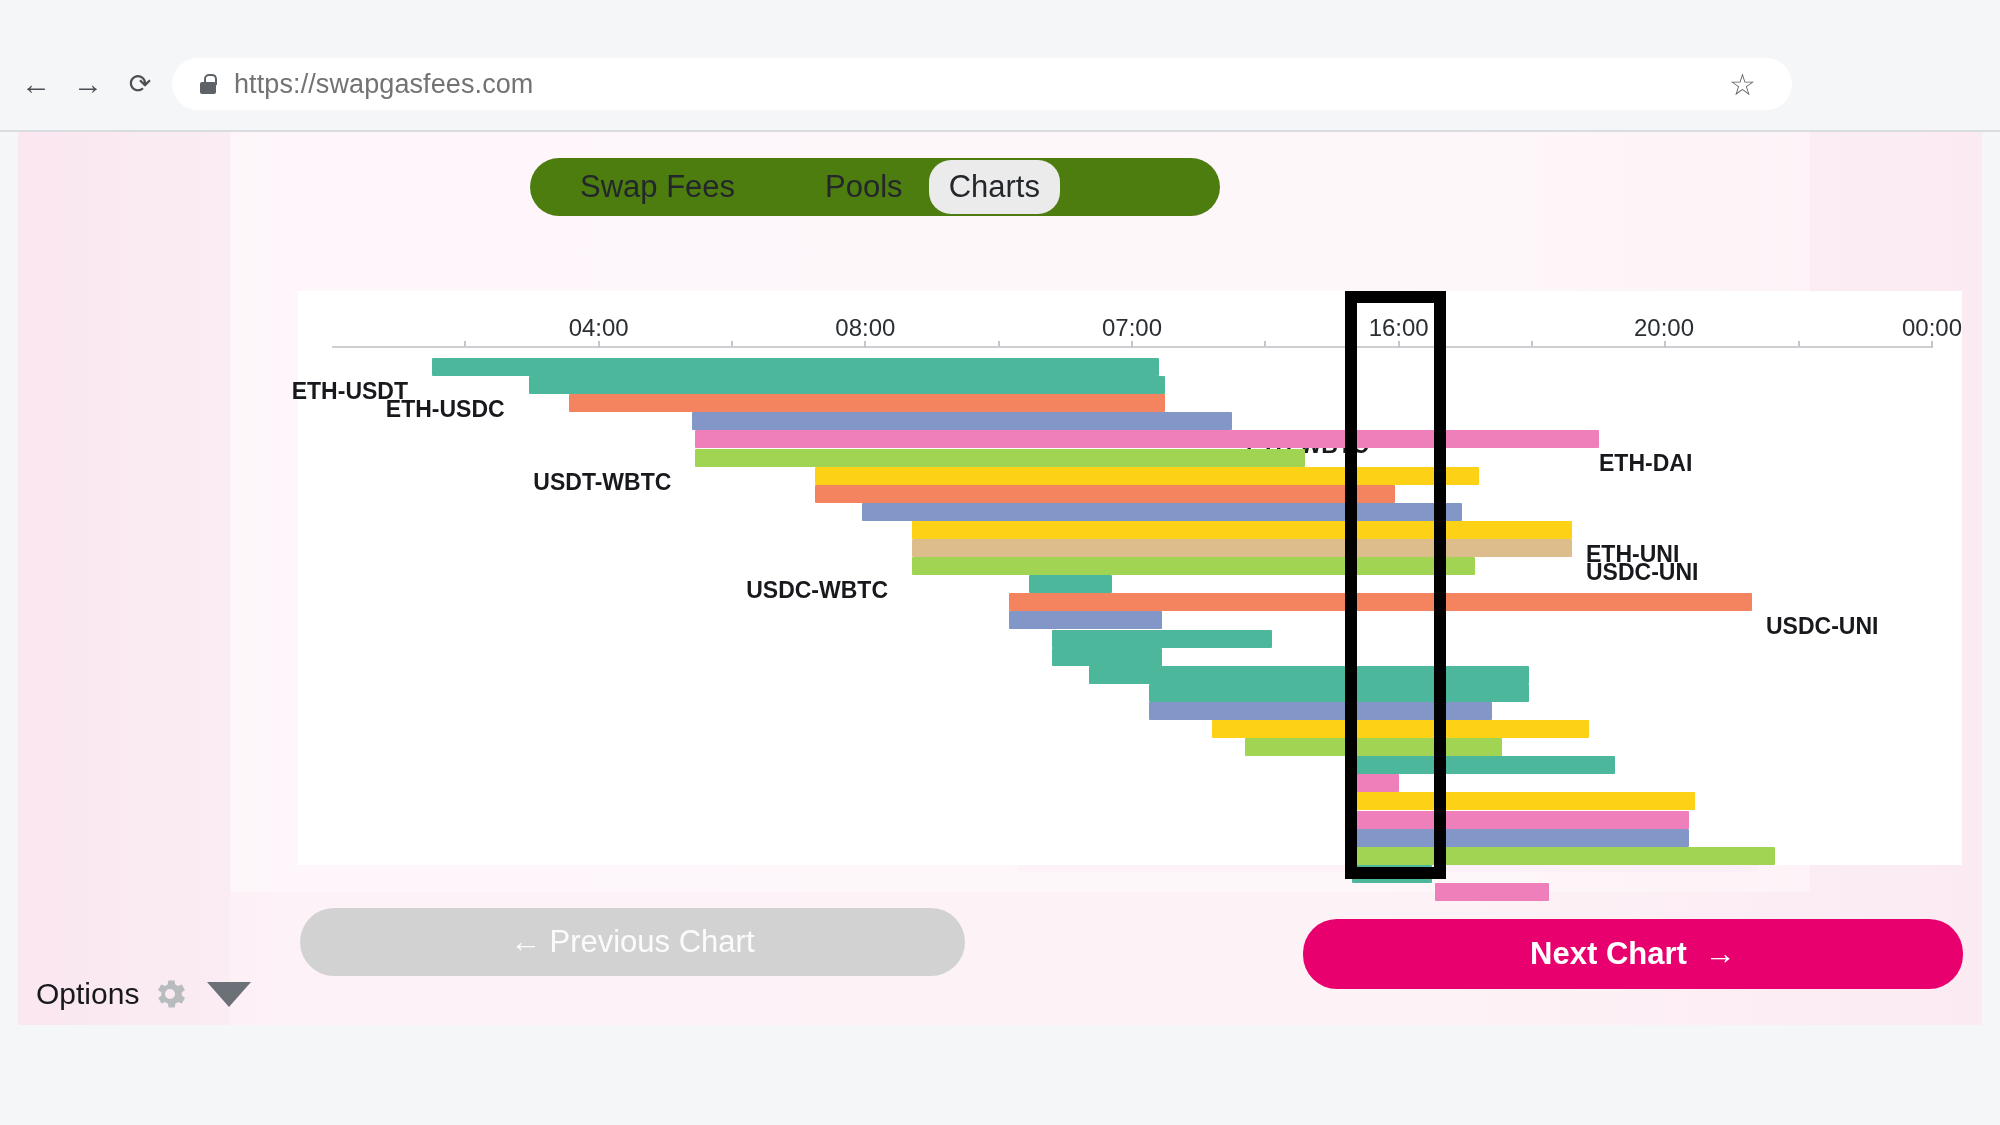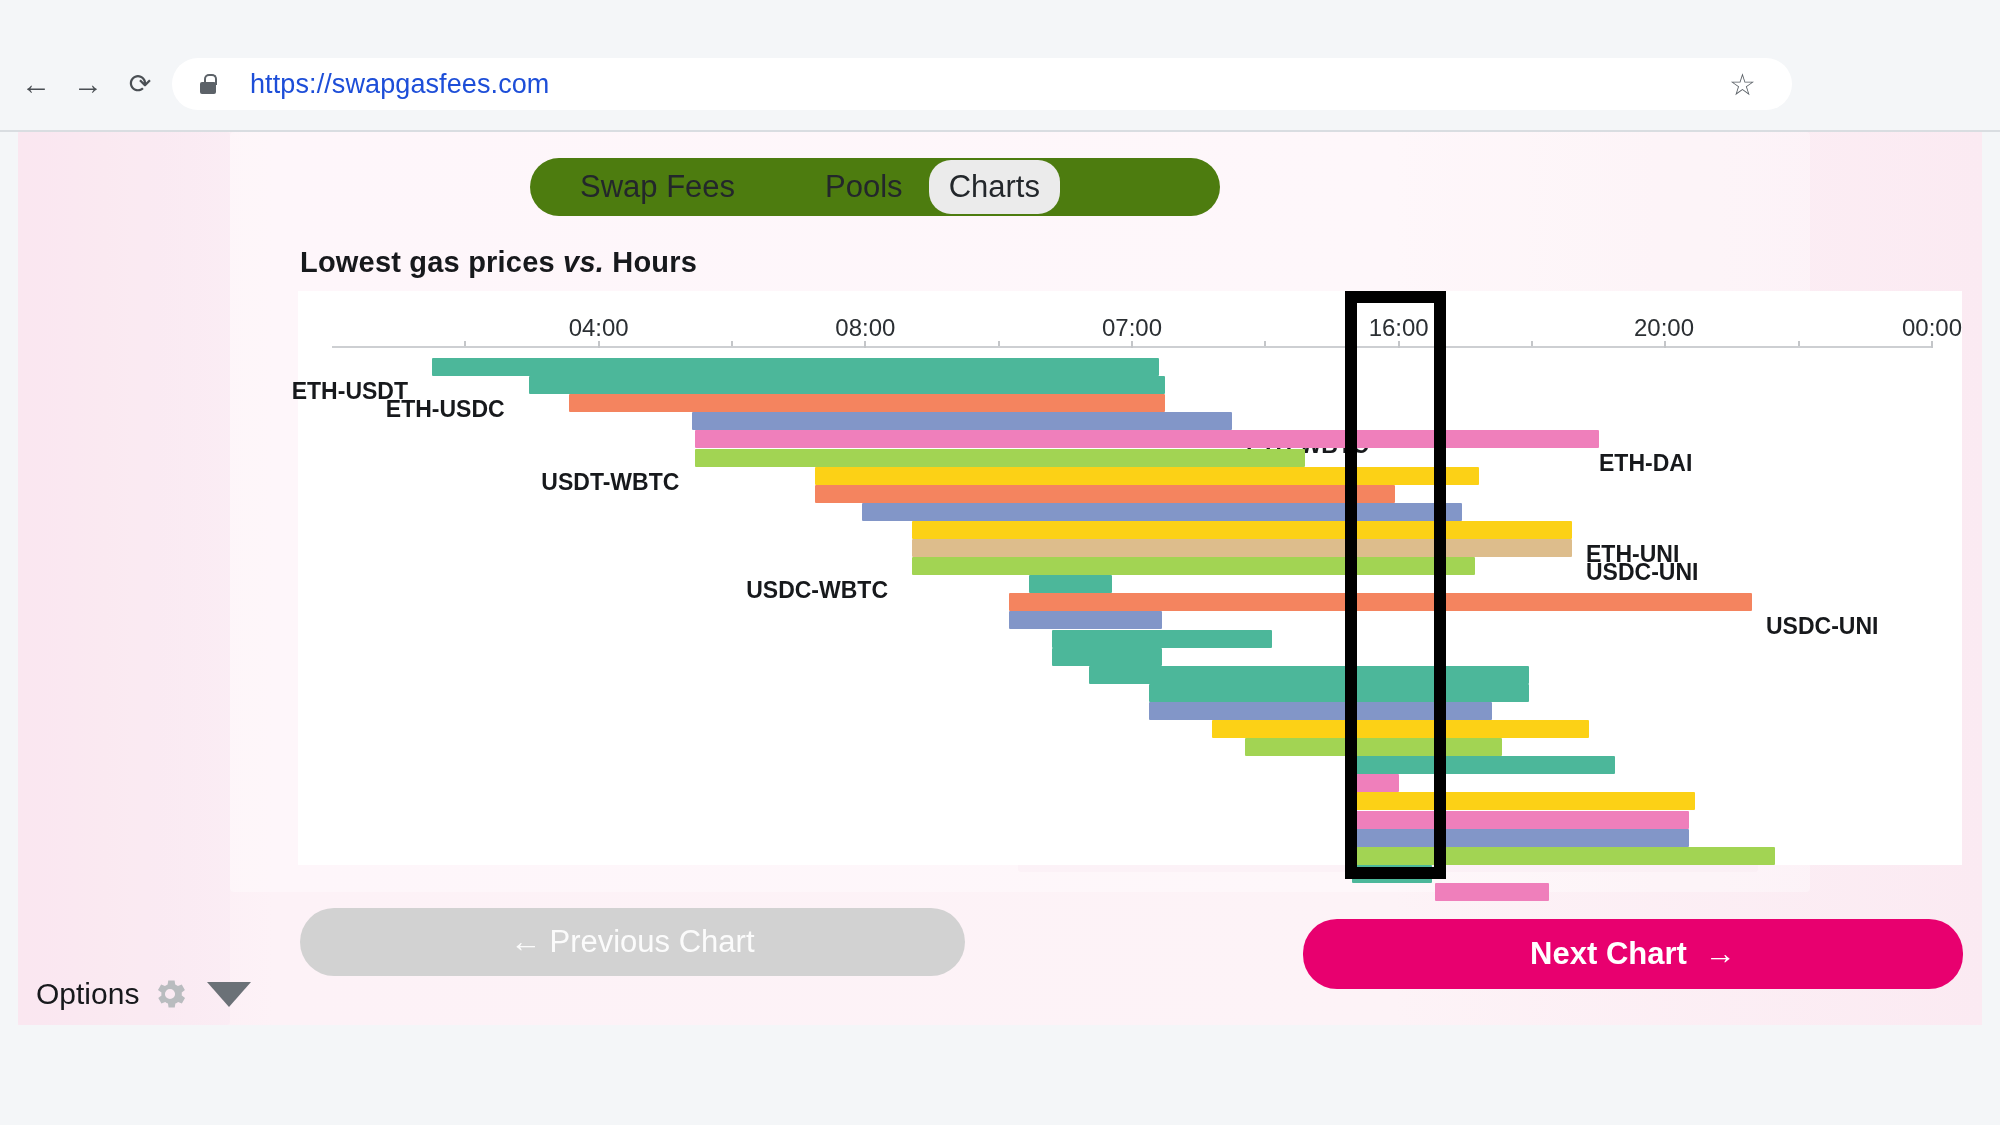--- a/index.html
+++ b/index.html
@@ -18,21 +18,21 @@
            justify-content:center;color:#4a4f54;font-size:30px;line-height:1;}
   .nav-back{left:14px;}
   .nav-fwd{left:66px;}
   .nav-reload{left:118px;font-size:27px;}
   .omnibox{position:absolute;left:172px;top:-4px;width:1620px;height:52px;border-radius:26px;
            background:#ffffff;display:flex;align-items:center;}
   .lock{margin-left:28px;width:16px;height:20px;position:relative;flex:none;}
   .lock .shackle{position:absolute;left:3.5px;top:0;width:9px;height:9px;border:2.4px solid #5c6268;
                  border-bottom:none;border-radius:5px 5px 0 0;}
   .lock .body{position:absolute;left:0;top:7.5px;width:16px;height:12px;background:#5c6268;border-radius:2px;}
-  .url{margin-left:34px;font-size:27px;color:#1d4ed8;letter-spacing:.1px;}
+  .url{margin-left:18px;font-size:27px;color:#737373;letter-spacing:.1px;}
   .star{position:absolute;right:36px;top:50%;transform:translateY(-50%);font-size:30px;color:#5c6268;}
   .chrome-sep{position:absolute;left:0;top:130px;width:2000px;height:2px;background:#d9dde1;}
 
   
   .page{position:absolute;left:18px;top:132px;width:1964px;height:893px;
         background:#fdf1f6;overflow:hidden;}
   .page-wash{position:absolute;left:0;top:0;width:100%;height:100%;
         background:
           linear-gradient(90deg,#fbe9f1 0%,#fdf2f7 13%,#fdf3f7 70%,#fbeaf2 100%);
   }
@@ -119,25 +119,20 @@
   <div class="strip-l"></div>
   <div class="strip-r"></div>
   <div class="strip-b"></div>
 
   <div class="tabbar">
     <div class="tab tab-swap">Swap Fees</div>
     <div class="tab tab-pools">Pools</div>
     <div class="tab sel tab-charts">Charts</div>
   </div>
 
-  <div class="title">
-    <span>Lowest gas prices</span>
-    <span class="vs">vs.</span>
-    <span>Hours</span>
-  </div>
 
   <div class="card"></div>
   <div class="axis-line"></div>
   <div id="ticks">
       <div class="tick" style="left: 597.667px;"></div>
       <div class="tlabel" style="left: 598.667px;">04:00</div>
       <div class="tick" style="left: 864.333px;"></div>
       <div class="tlabel" style="left: 865.333px;">08:00</div>
       <div class="tick" style="left: 1131px;"></div>
       <div class="tlabel" style="left: 1132px;">07:00</div>
@@ -158,21 +153,21 @@
       <div class="bar" style="left: 432px; width: 726.667px; top: 358px; background: rgb(76, 183, 154);"></div>
       <div class="blabel" style="top: 378px; left: 0px; width: 420px; text-align: right; padding-right: 12px; box-sizing: border-box;">ETH-USDT</div>
       <div class="bar" style="left: 528.667px; width: 636.667px; top: 376.1px; background: rgb(76, 183, 154);"></div>
       <div class="blabel" style="top: 396.1px; left: 0px; width: 516.667px; text-align: right; padding-right: 12px; box-sizing: border-box;">ETH-USDC</div>
       <div class="bar" style="left: 568.667px; width: 596.667px; top: 394.2px; background: rgb(244, 132, 95);"></div>
       <div class="bar" style="left: 692px; width: 540px; top: 412.3px; background: rgb(130, 150, 200);"></div>
       <div class="blabel" style="top: 432.3px; left: 1246px;">ETH-WBTC</div>
       <div class="bar" style="left: 695.333px; width: 903.333px; top: 430.4px; background: rgb(239, 127, 187);"></div>
       <div class="blabel" style="top: 450.4px; left: 1599px;">ETH-DAI</div>
       <div class="bar" style="left: 695.333px; width: 610px; top: 448.5px; background: rgb(162, 212, 83);"></div>
-      <div class="blabel" style="top: 468.5px; left: 8px; width: 683.333px; text-align: right; padding-right: 12px; box-sizing: border-box; padding-left: 39px;">USDT-WBTC</div>
+      <div class="blabel" style="top: 468.5px; left: 0px; width: 683.333px; text-align: right; padding-right: 12px; box-sizing: border-box; padding-left: 39px;">USDT-WBTC</div>
       <div class="bar" style="left: 815.333px; width: 663.333px; top: 466.6px; background: rgb(252, 209, 22);"></div>
       <div class="bar" style="left: 815.333px; width: 580px; top: 484.7px; background: rgb(244, 132, 95);"></div>
       <div class="bar" style="left: 862px; width: 600px; top: 502.8px; background: rgb(130, 150, 200);"></div>
       <div class="bar" style="left: 912px; width: 660px; top: 520.9px; background: rgb(252, 209, 22);"></div>
       <div class="blabel" style="top: 540.9px; left: 1586px;">ETH-UNI</div>
       <div class="bar" style="left: 912px; width: 660px; top: 539px; background: rgb(221, 189, 140);"></div>
       <div class="blabel" style="top: 559px; left: 1586px;">USDC-UNI</div>
       <div class="bar" style="left: 912px; width: 563.333px; top: 557.1px; background: rgb(162, 212, 83);"></div>
       <div class="blabel" style="top: 577.1px; left: 0px; width: 900px; text-align: right; padding-right: 12px; box-sizing: border-box;">USDC-WBTC</div>
       <div class="bar" style="left: 1028.67px; width: 83.3333px; top: 575.2px; background: rgb(76, 183, 154);"></div>

